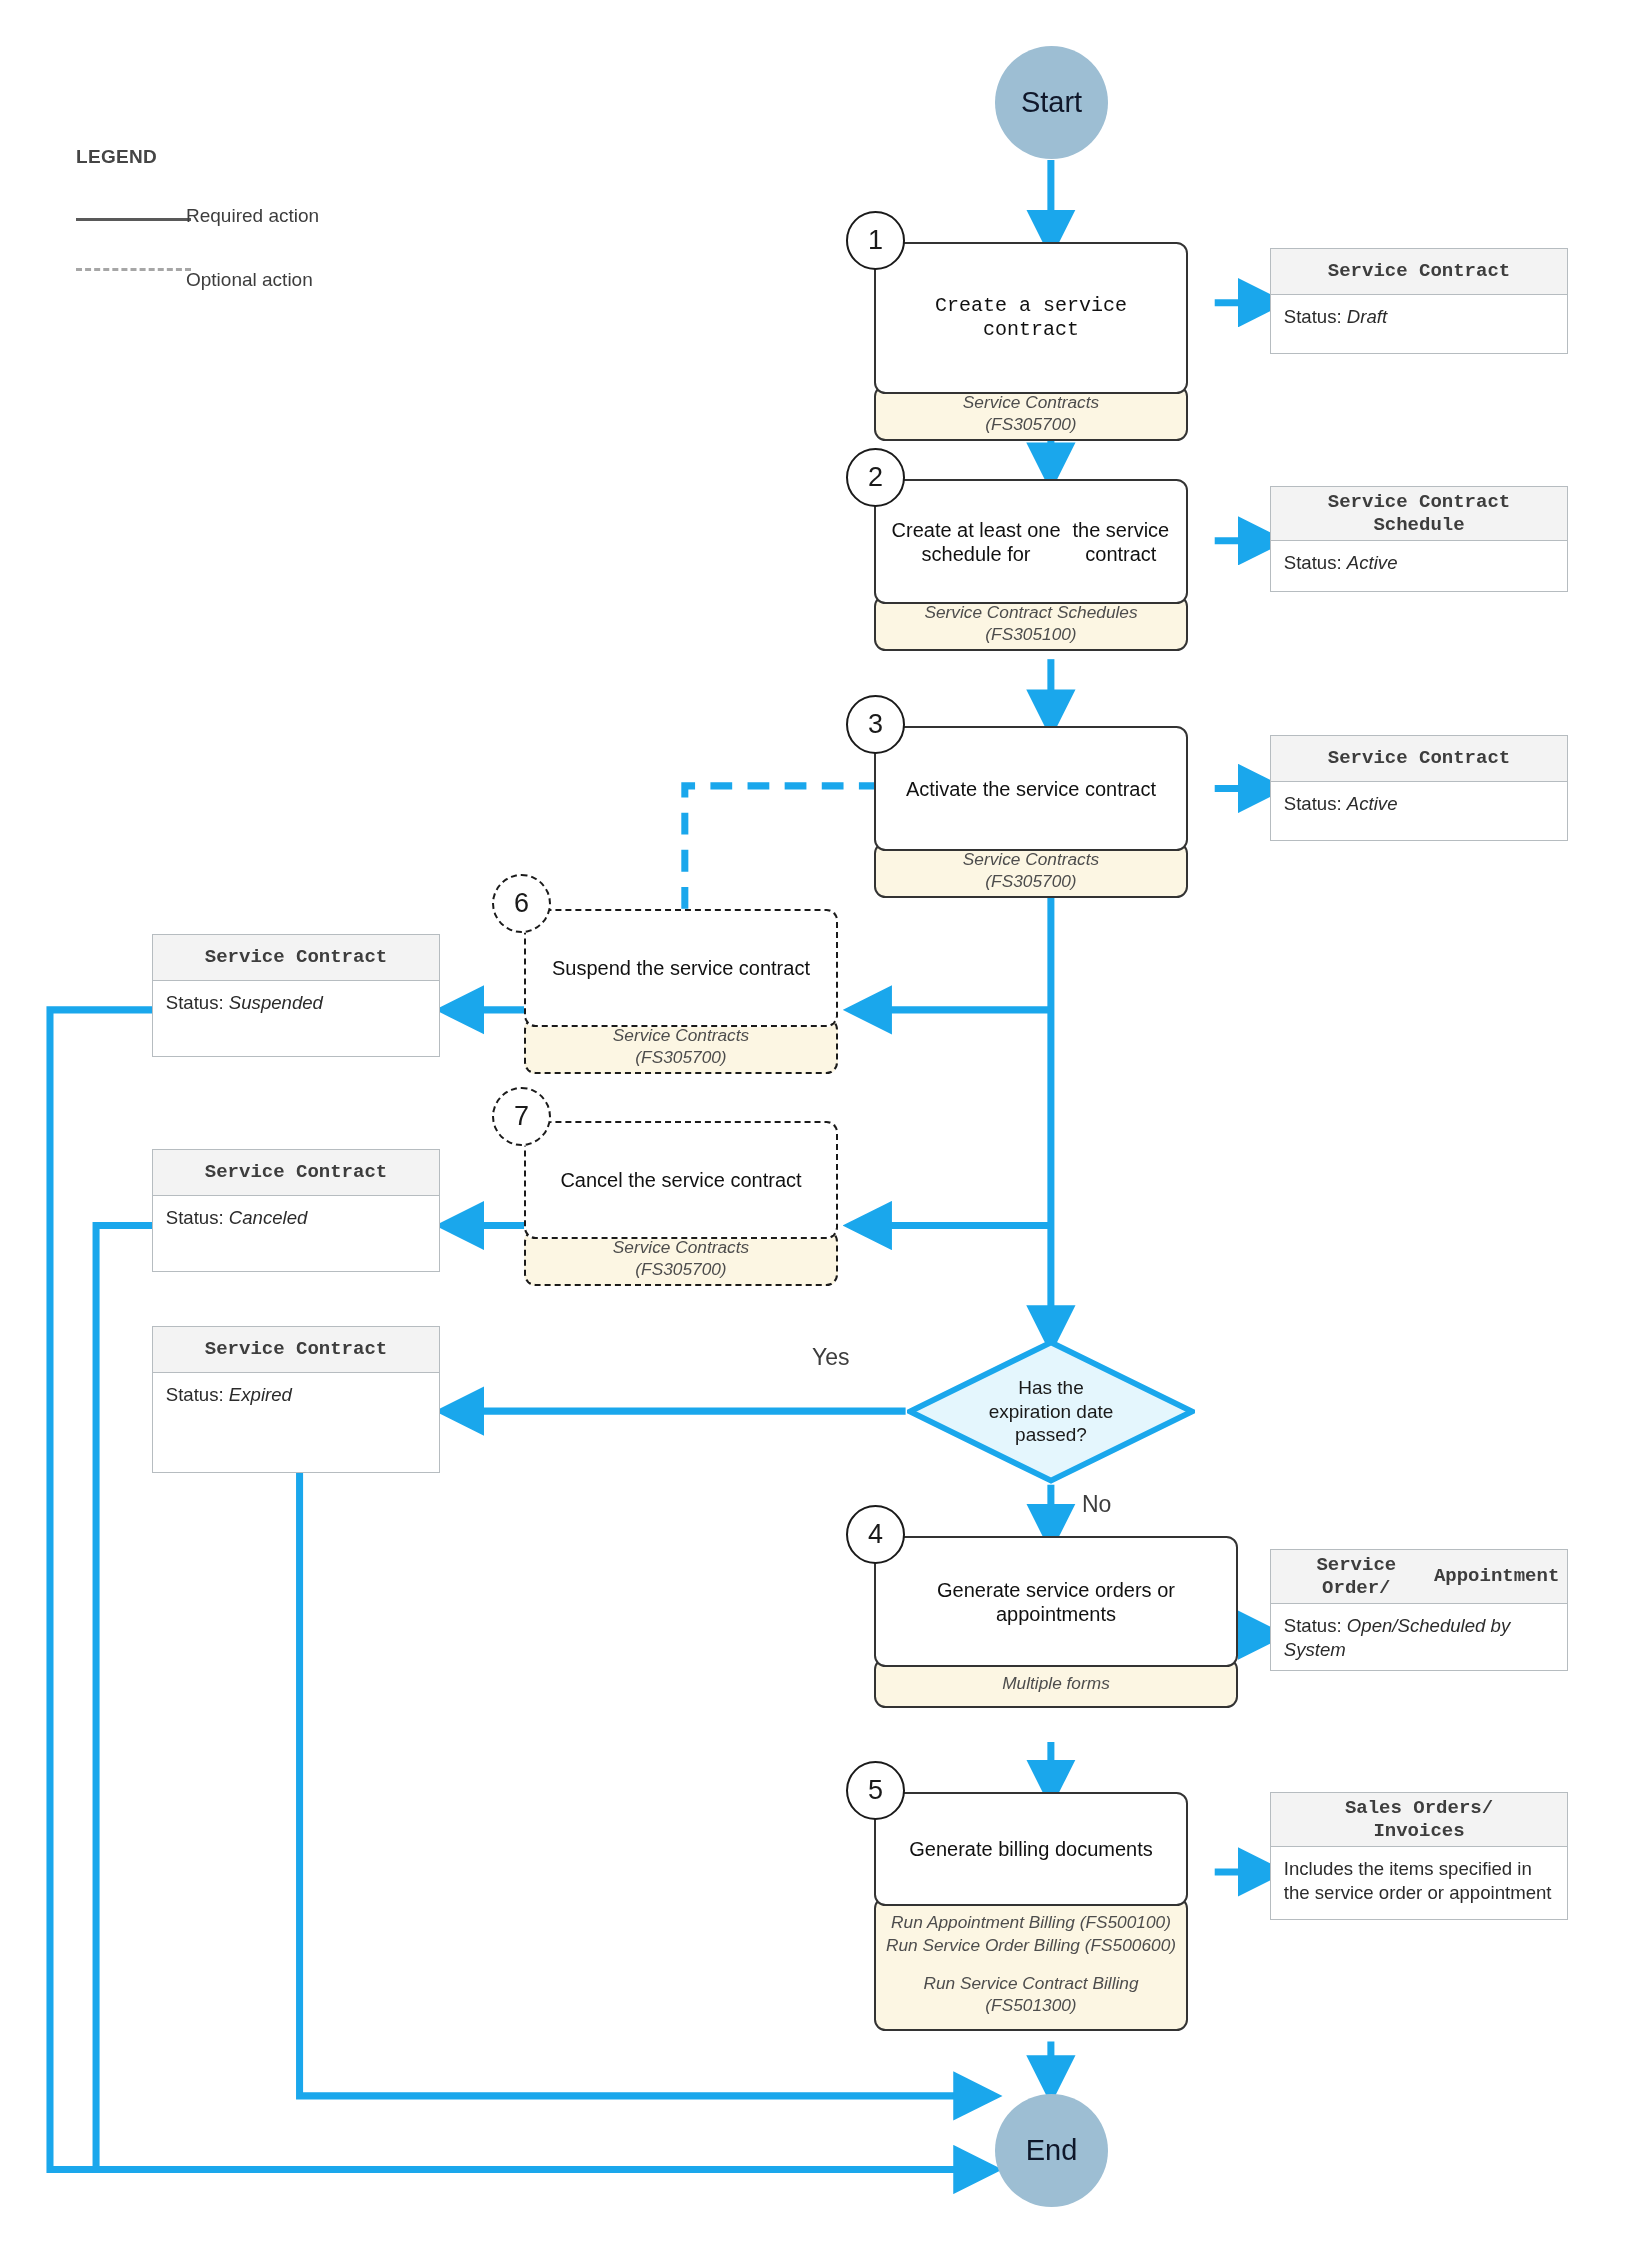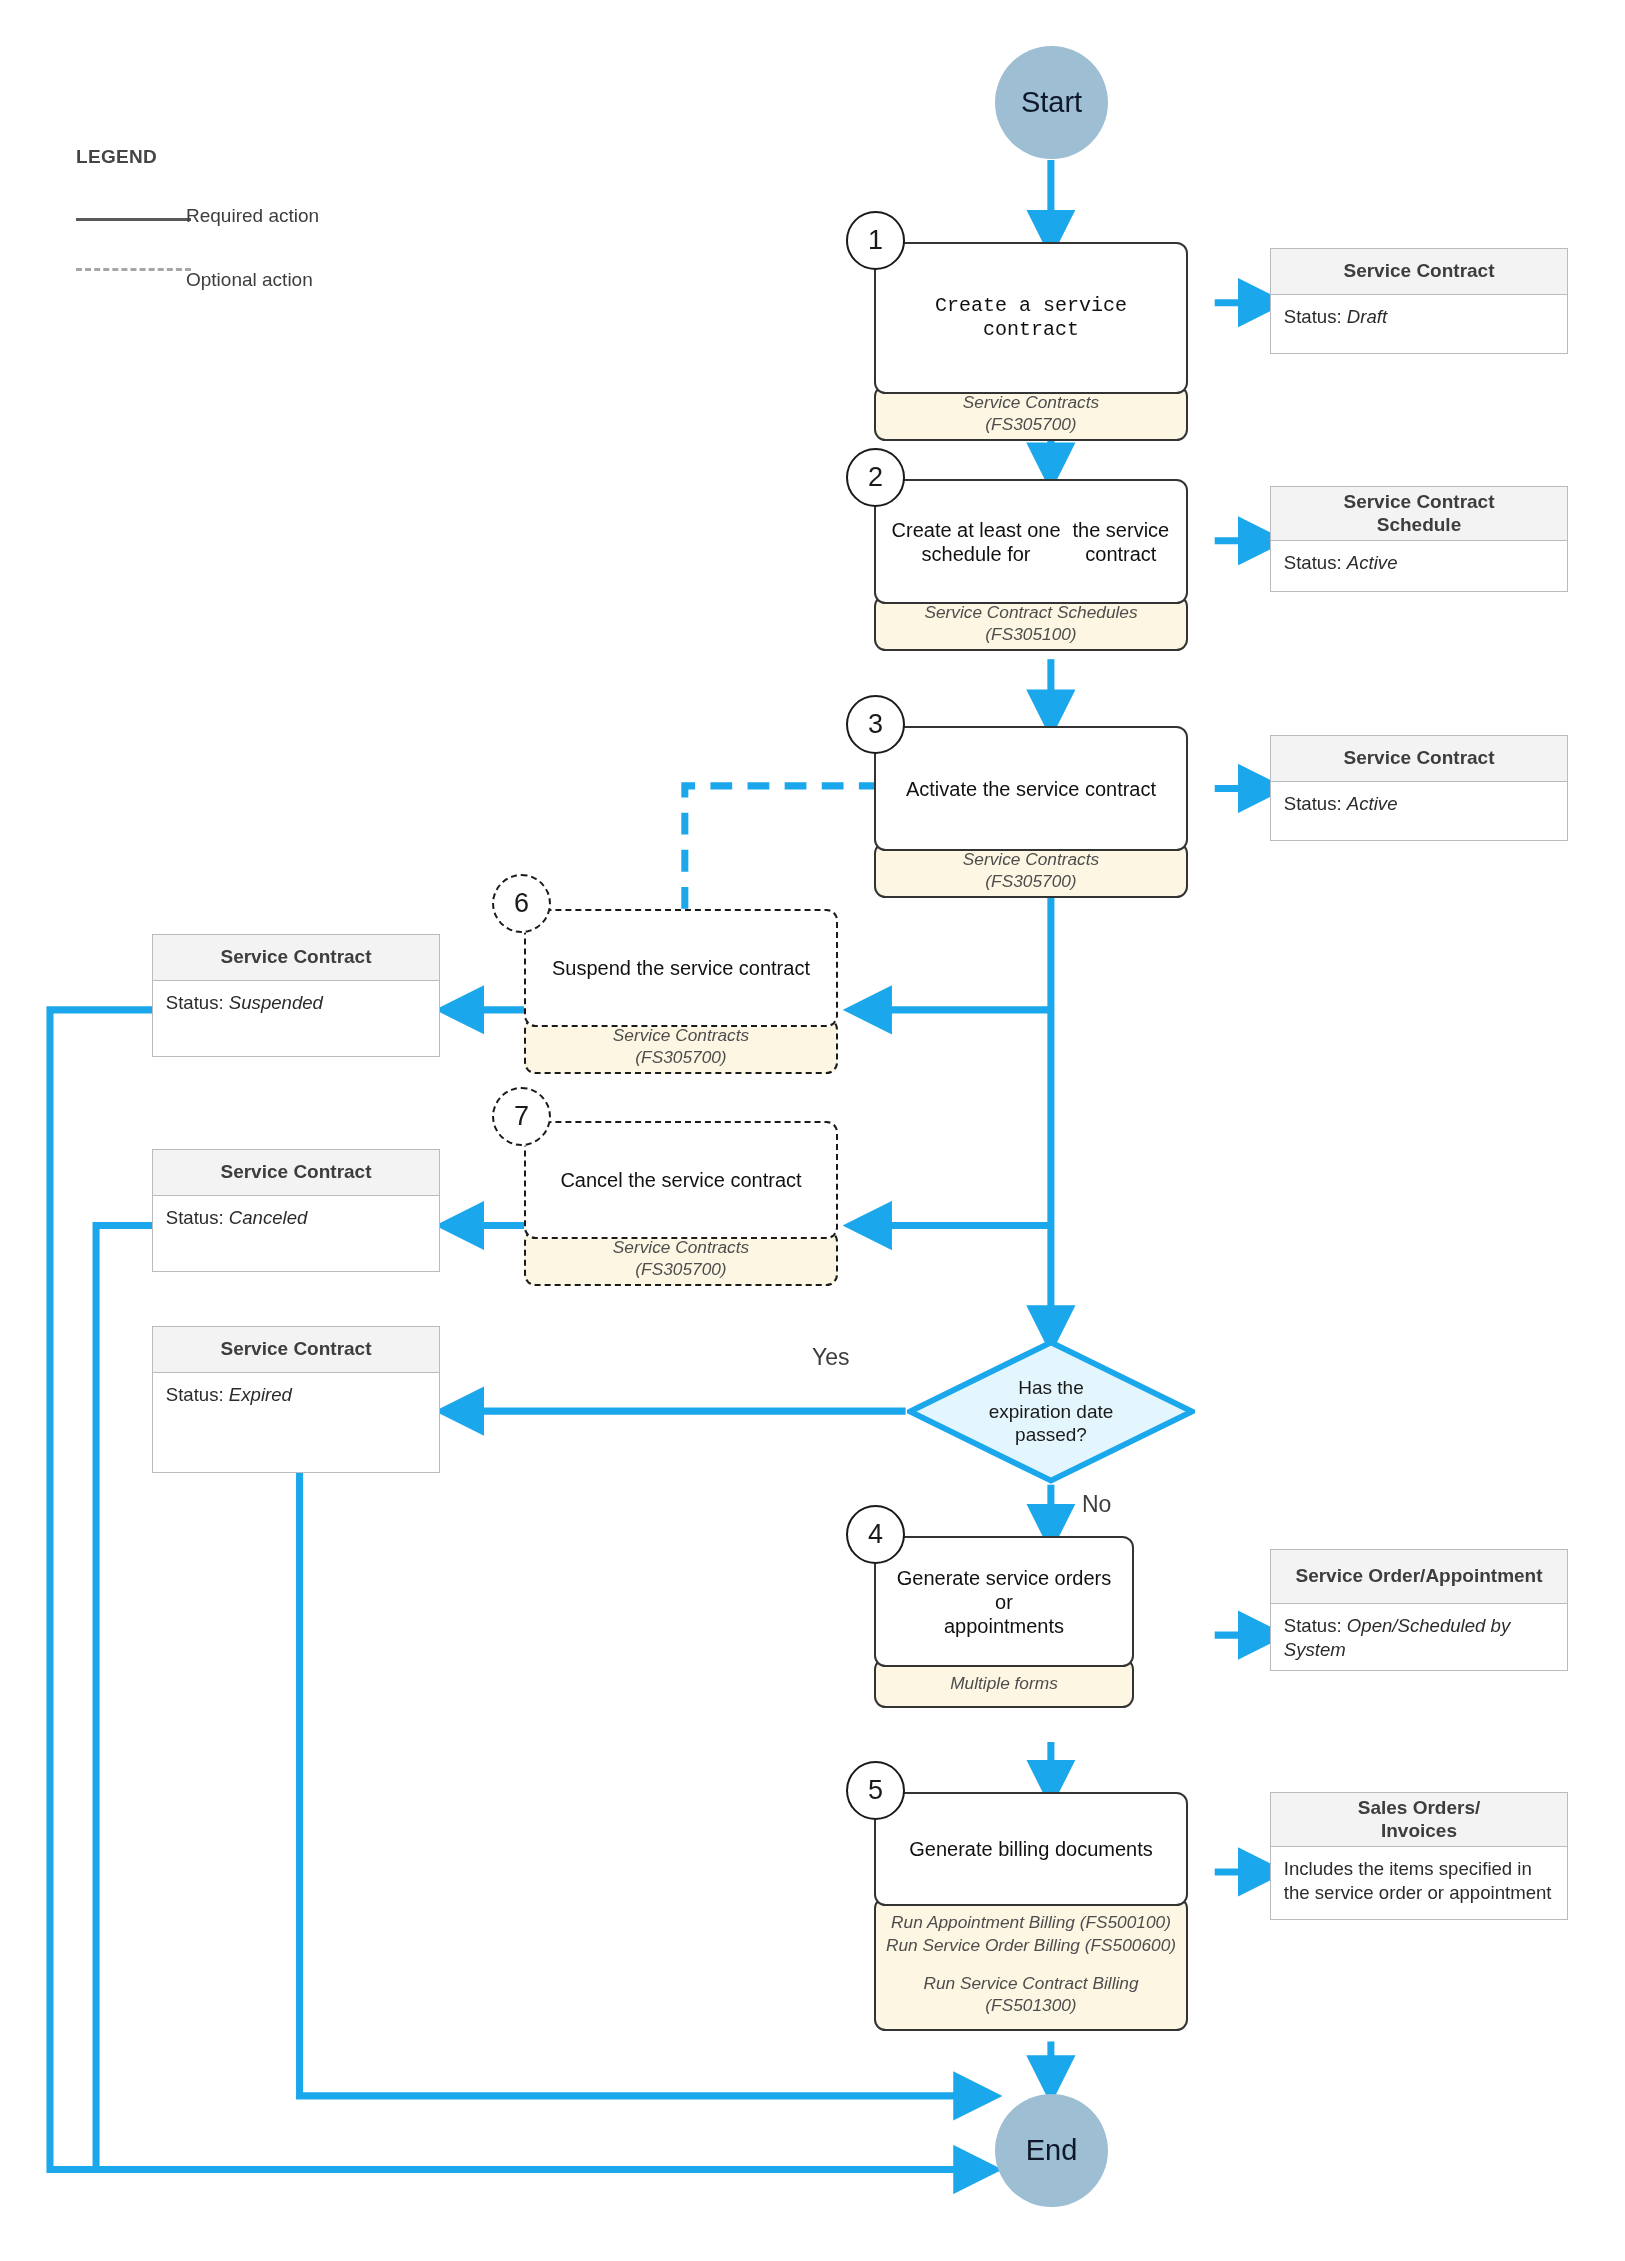--- a/index.html
+++ b/index.html
@@ -71,20 +71,21 @@
   
   .card{
     position:absolute;box-sizing:border-box;background:#ffffff;
     border:1.9px solid #b6bcc0;
   }
   .card .card-head{
     box-sizing:border-box;background:#f3f3f3;border-bottom:1.9px solid #b6bcc0;
     display:flex;align-items:center;justify-content:center;text-align:center;
     font-size:19px;font-weight:bold;color:#3d3d3d;line-height:1.2;
     padding:5.1px 7.7px;
+    font-family:Liberation Mono, monospace;
   }
   .card .card-body{
     box-sizing:border-box;padding:10.2px 12.8px;
     font-size:18.6px;color:#2b2b2b;line-height:1.3;
   }
   .card .card-body i{font-style:italic;}
 
   
   .decision{
     position:absolute;display:flex;align-items:center;justify-content:center;
@@ -263,21 +264,21 @@
     <div class="dtext">
       <div>Has the</div>
       <div>expiration date</div>
       <div>passed?</div>
     </div>
   </div>
   <div class="edge-label" style="left:812px;top:1344px;">Yes</div>
   <div class="edge-label" style="left:1082px;top:1491px;">No</div>
 
   <div class="step-badge" style="left:846px;top:1505px;">4</div>
-  <div class="proc" style="left:874px;top:1536px;width:260px;">
+  <div class="proc" style="left:874px;top:1536px;width:364px;">
     <div class="body" style="height:131px;flex-direction:column;">
       <div>Generate service orders or</div>
       <div>appointments</div>
     </div>
     <div class="foot" style="height:50px;">Multiple forms</div>
   </div>
   <div class="card" style="left:1270px;top:1549px;width:298px;height:122px;">
     <div class="card-head" style="height:54px;flex-direction:row;">
       <div>Service Order/</div>
       <div>Appointment</div>

